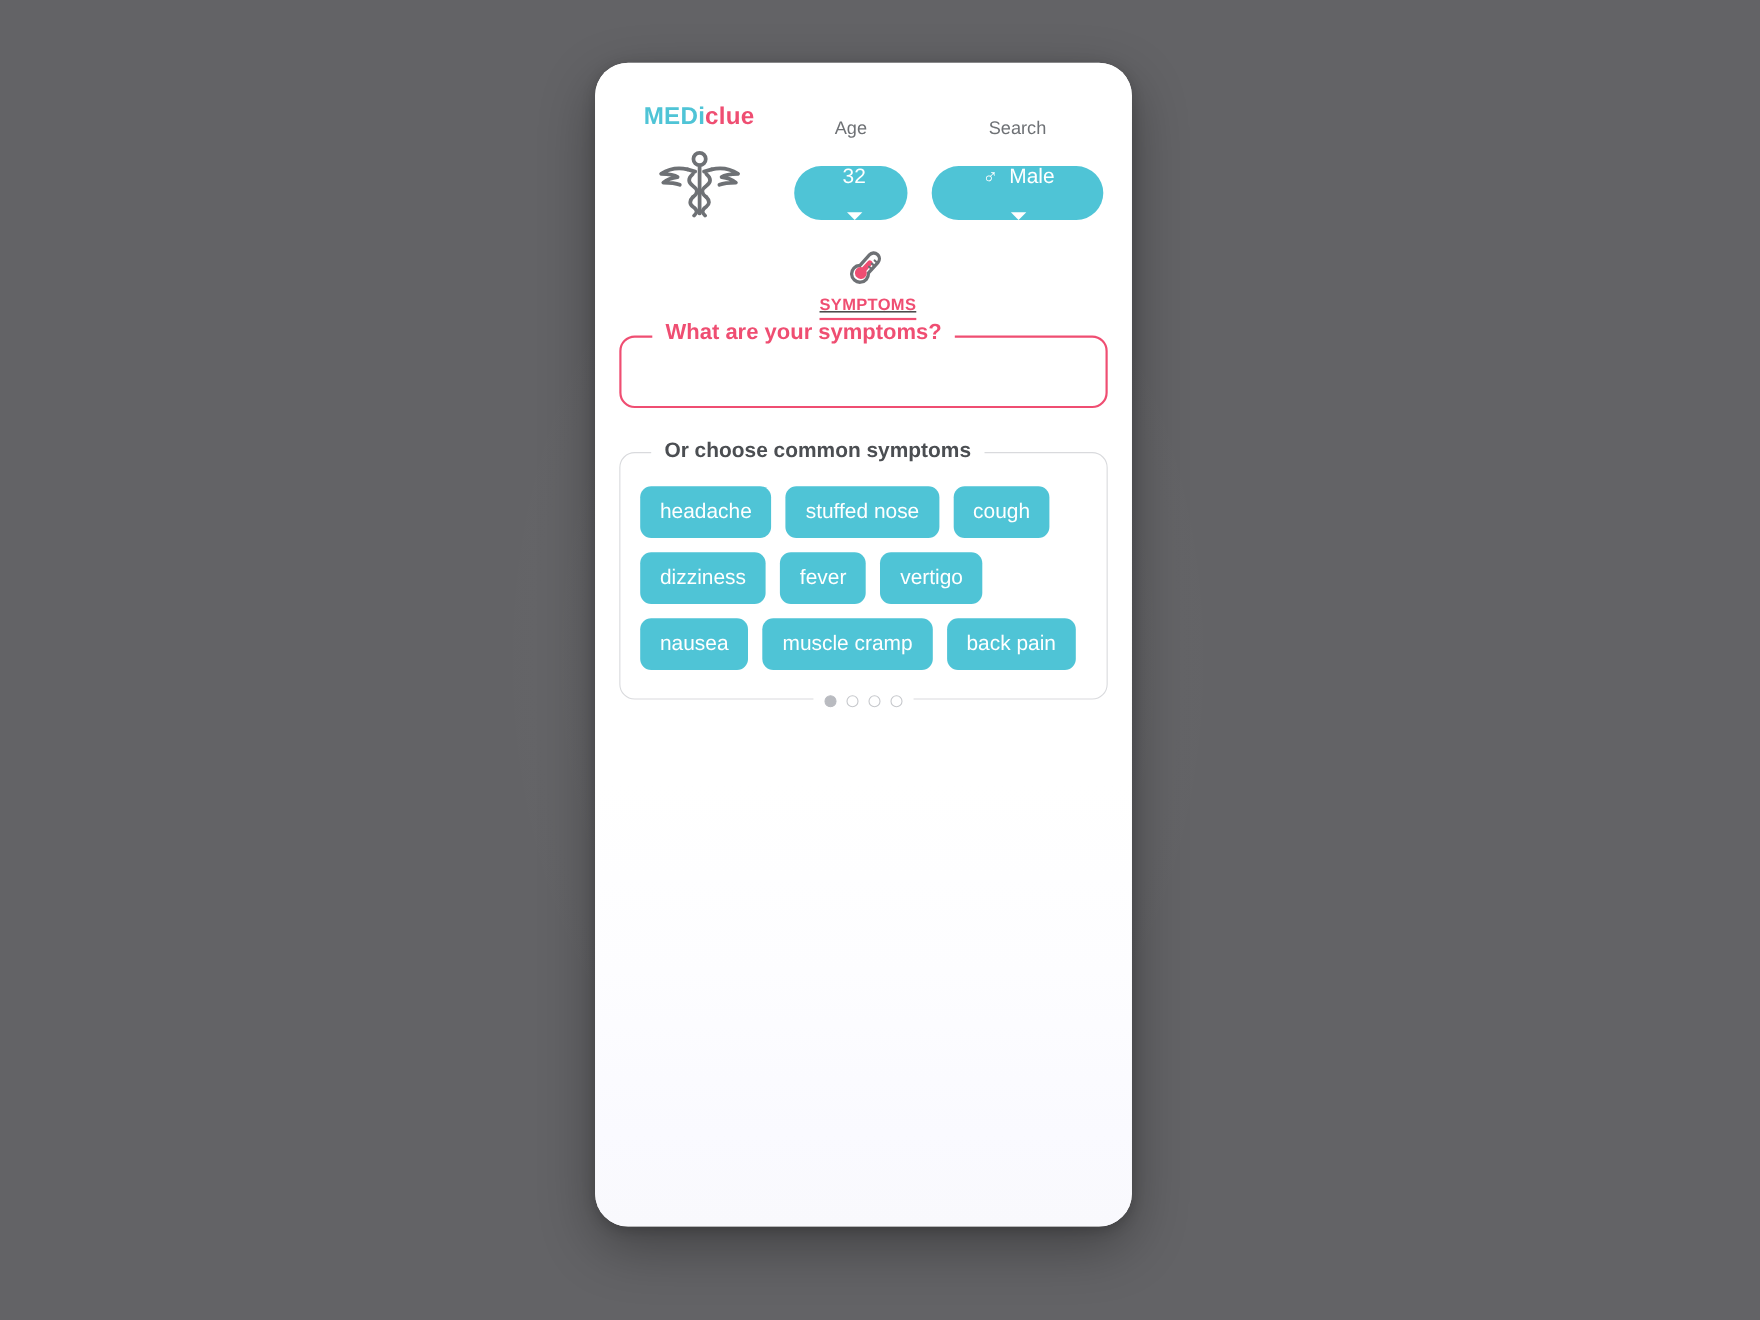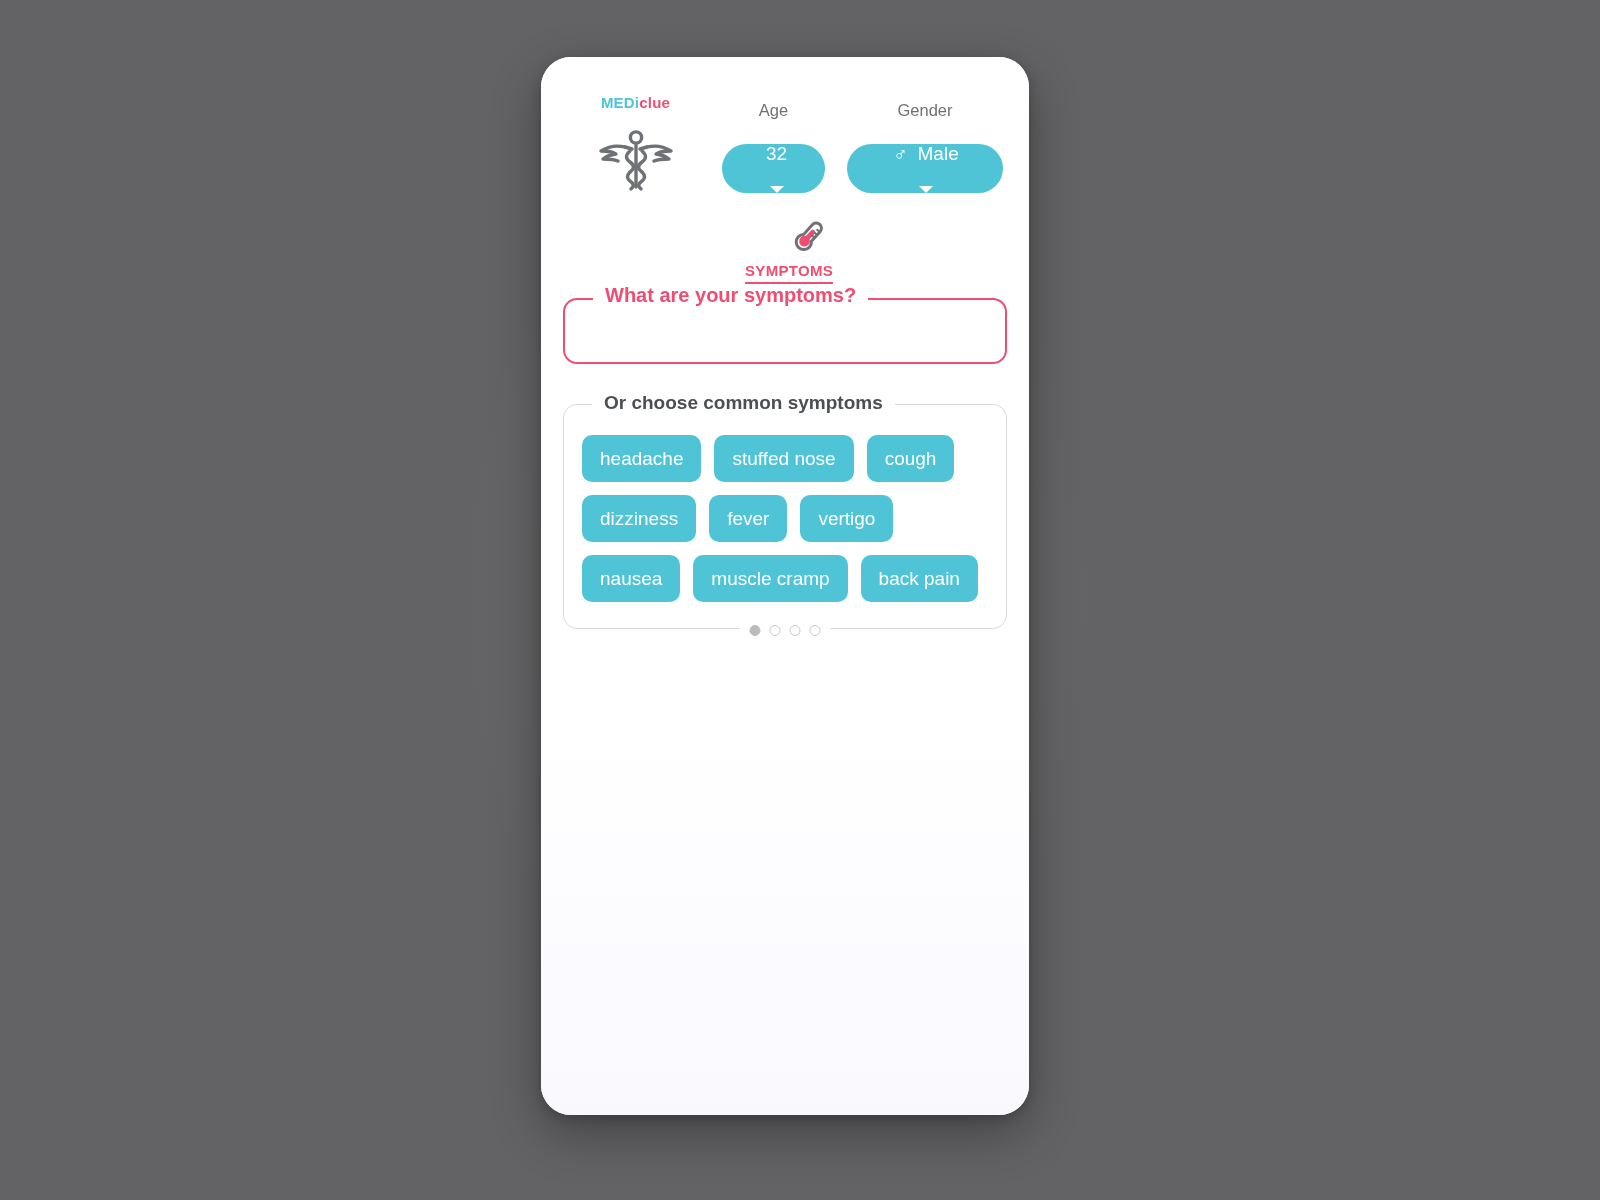--- a/index.html
+++ b/index.html
@@ -58,21 +58,21 @@
 
   .brand {
     display: flex;
     flex-direction: column;
     align-items: center;
     width: 122px;
     padding-bottom: 2px;
   }
 
   .brand-word {
-    font-size: 15px;
+    font-size: 22px;
     font-weight: 700;
     letter-spacing: 0.2px;
     line-height: 1;
     margin-bottom: 19px;
     white-space: nowrap;
   }
   .brand-a { color: #4FC4D6; }
   .brand-b { color: #EF4E72; }
 
   .caduceus { display: block; }
@@ -147,23 +147,24 @@
     display: flex;
     justify-content: center;
     gap: 32px;
     margin-top: 18px;
     padding-left: 8px;
   }
 
   .tab {
     display: flex;
     flex-direction: column;
-    align-items: flex-end;
+    align-items: center;
     cursor: pointer;
     padding: 0 4px;
+    text-decoration: underline;
   }
 
   .tab-icon { height: 46px; display: flex; align-items: center; justify-content: center; }
 
   .tab-label {
     font-size: 15px;
     font-weight: 700;
     letter-spacing: 0.3px;
     margin-top: 5px;
     line-height: 1.15;
@@ -298,21 +299,21 @@
 
       <div class="field-group age">
         <div class="field-label">Age</div>
         <button class="select-pill age-pill">
           <span class="pill-value">32</span>
           <span class="caret"></span>
         </button>
       </div>
 
       <div class="field-group gender">
-        <div class="field-label">Gender</div>
+        <div class="field-label">Search</div>
         <button class="select-pill gender-pill">
           <span class="gender-left">
             <span class="mars-icon">♂</span>
             <span class="pill-value">Male</span>
           </span>
           <span class="caret"></span>
         </button>
       </div>
 
     </div>

